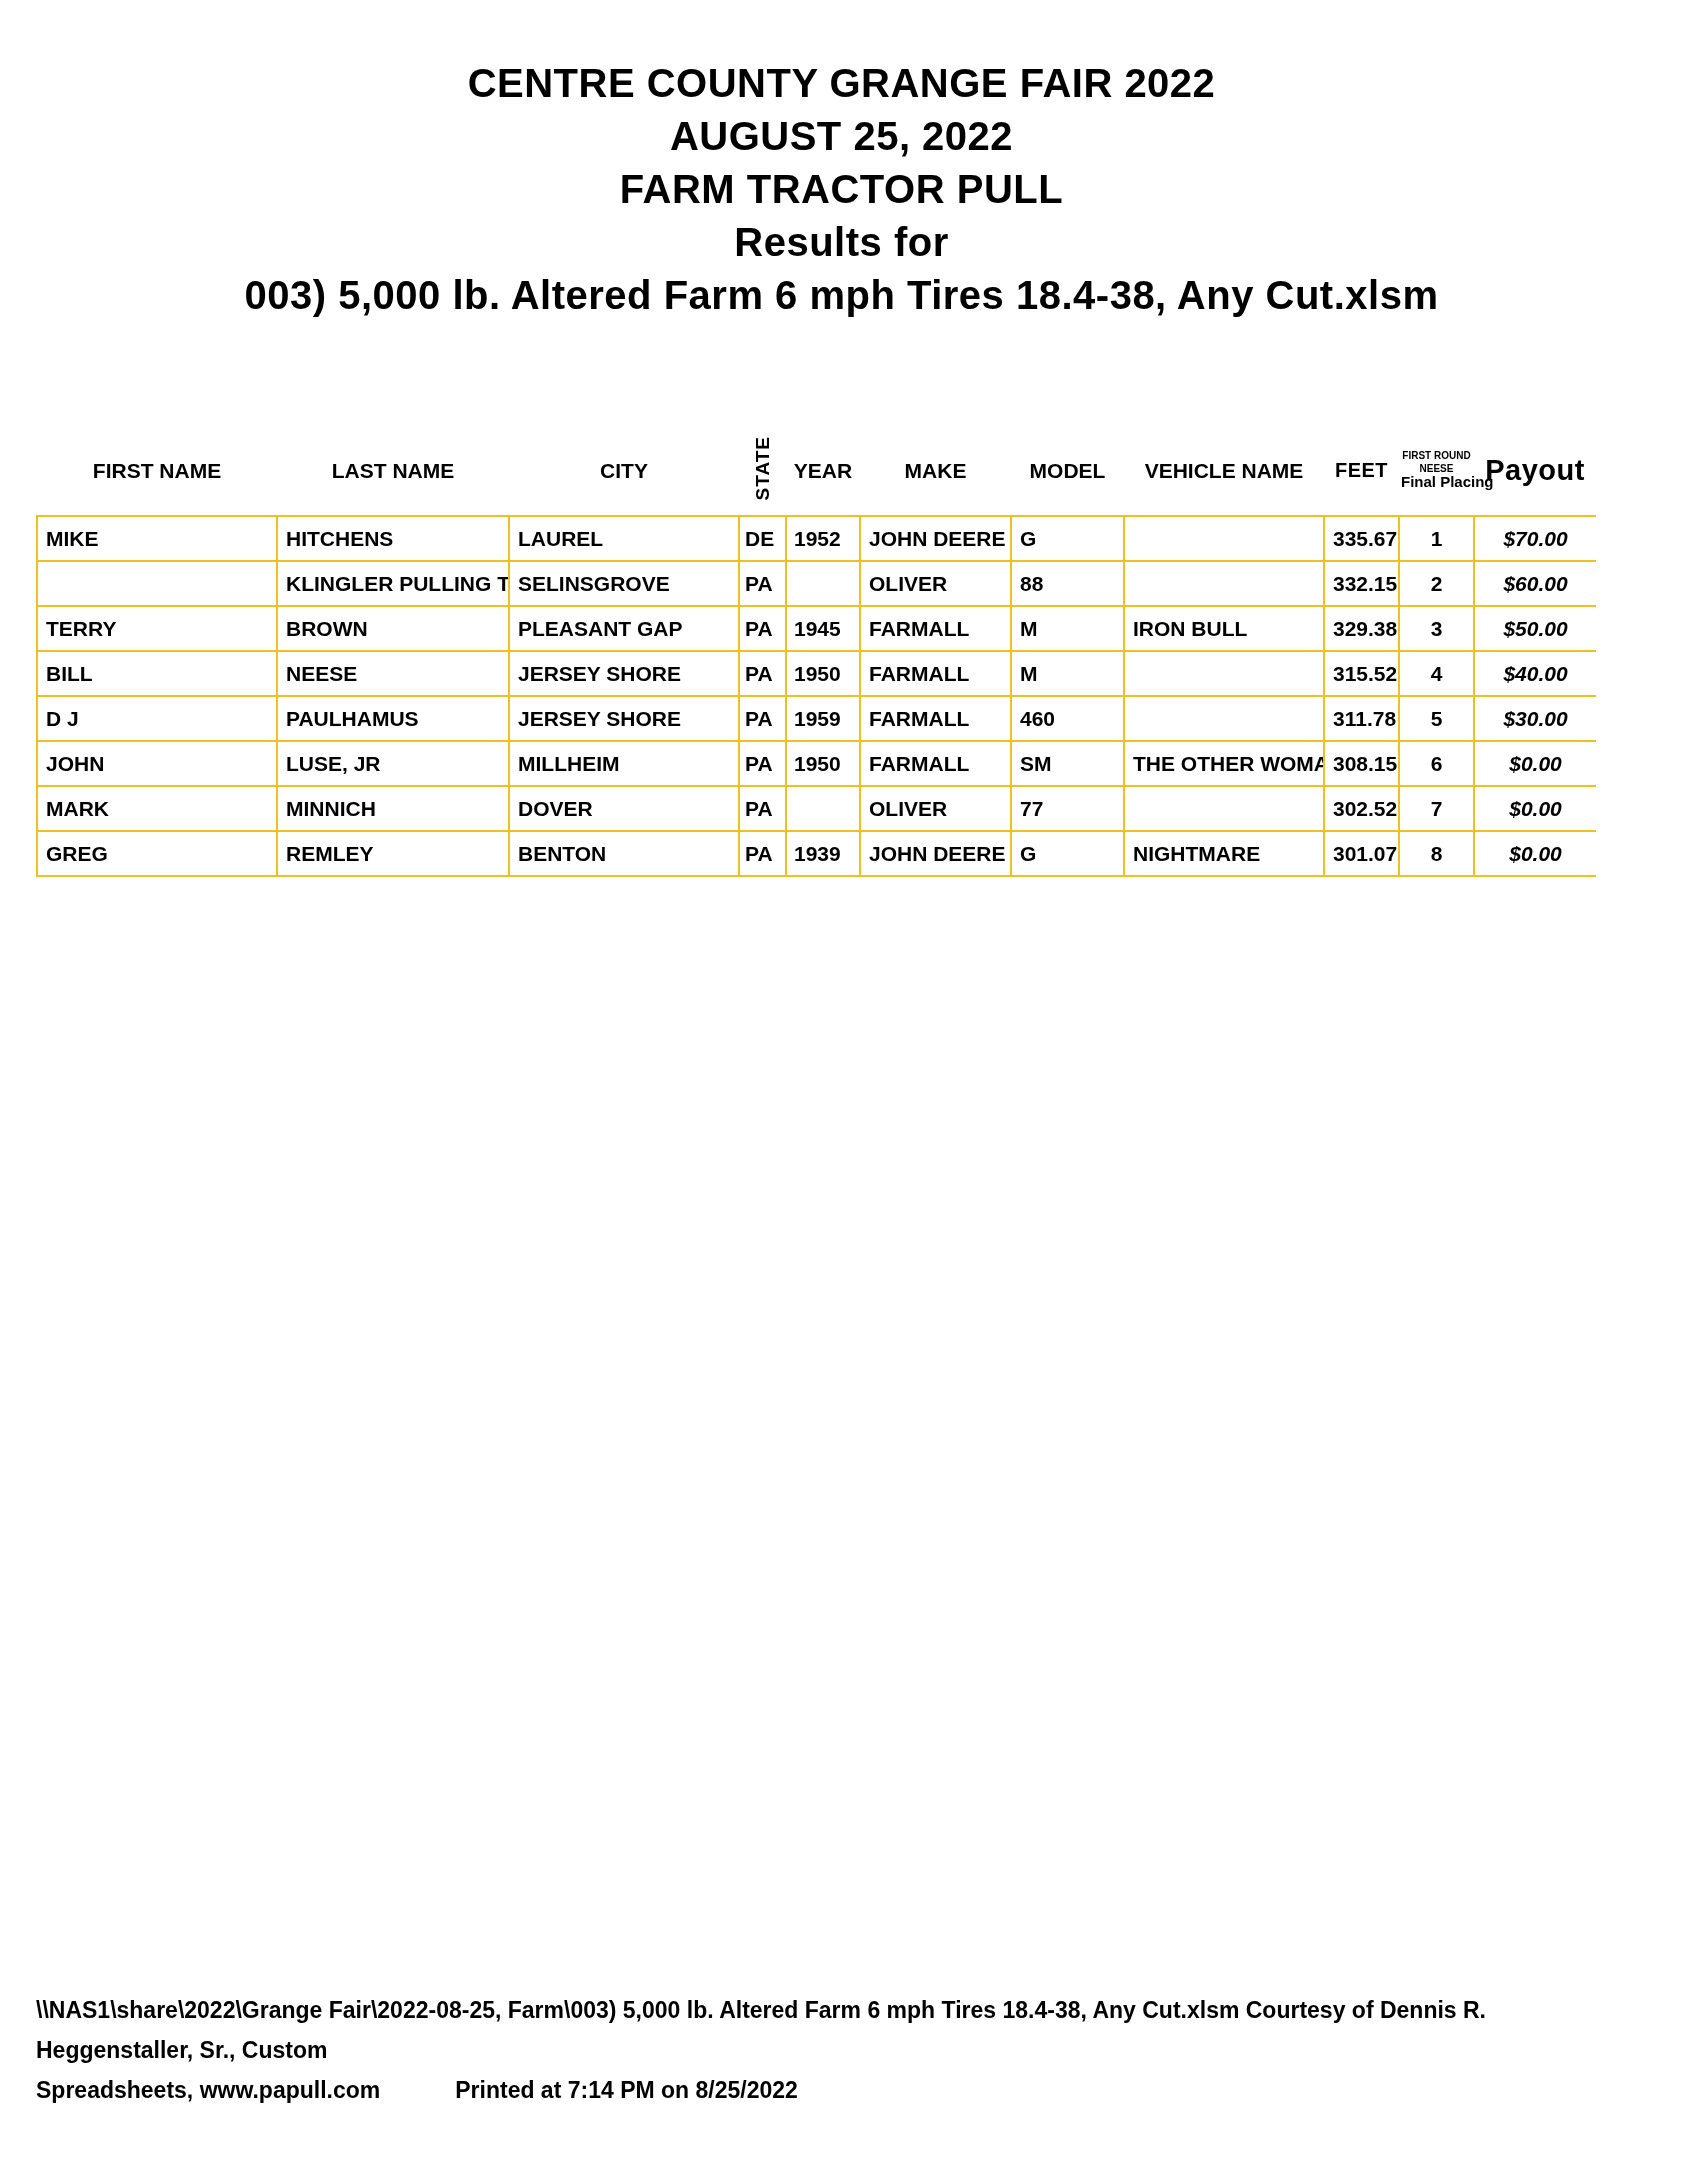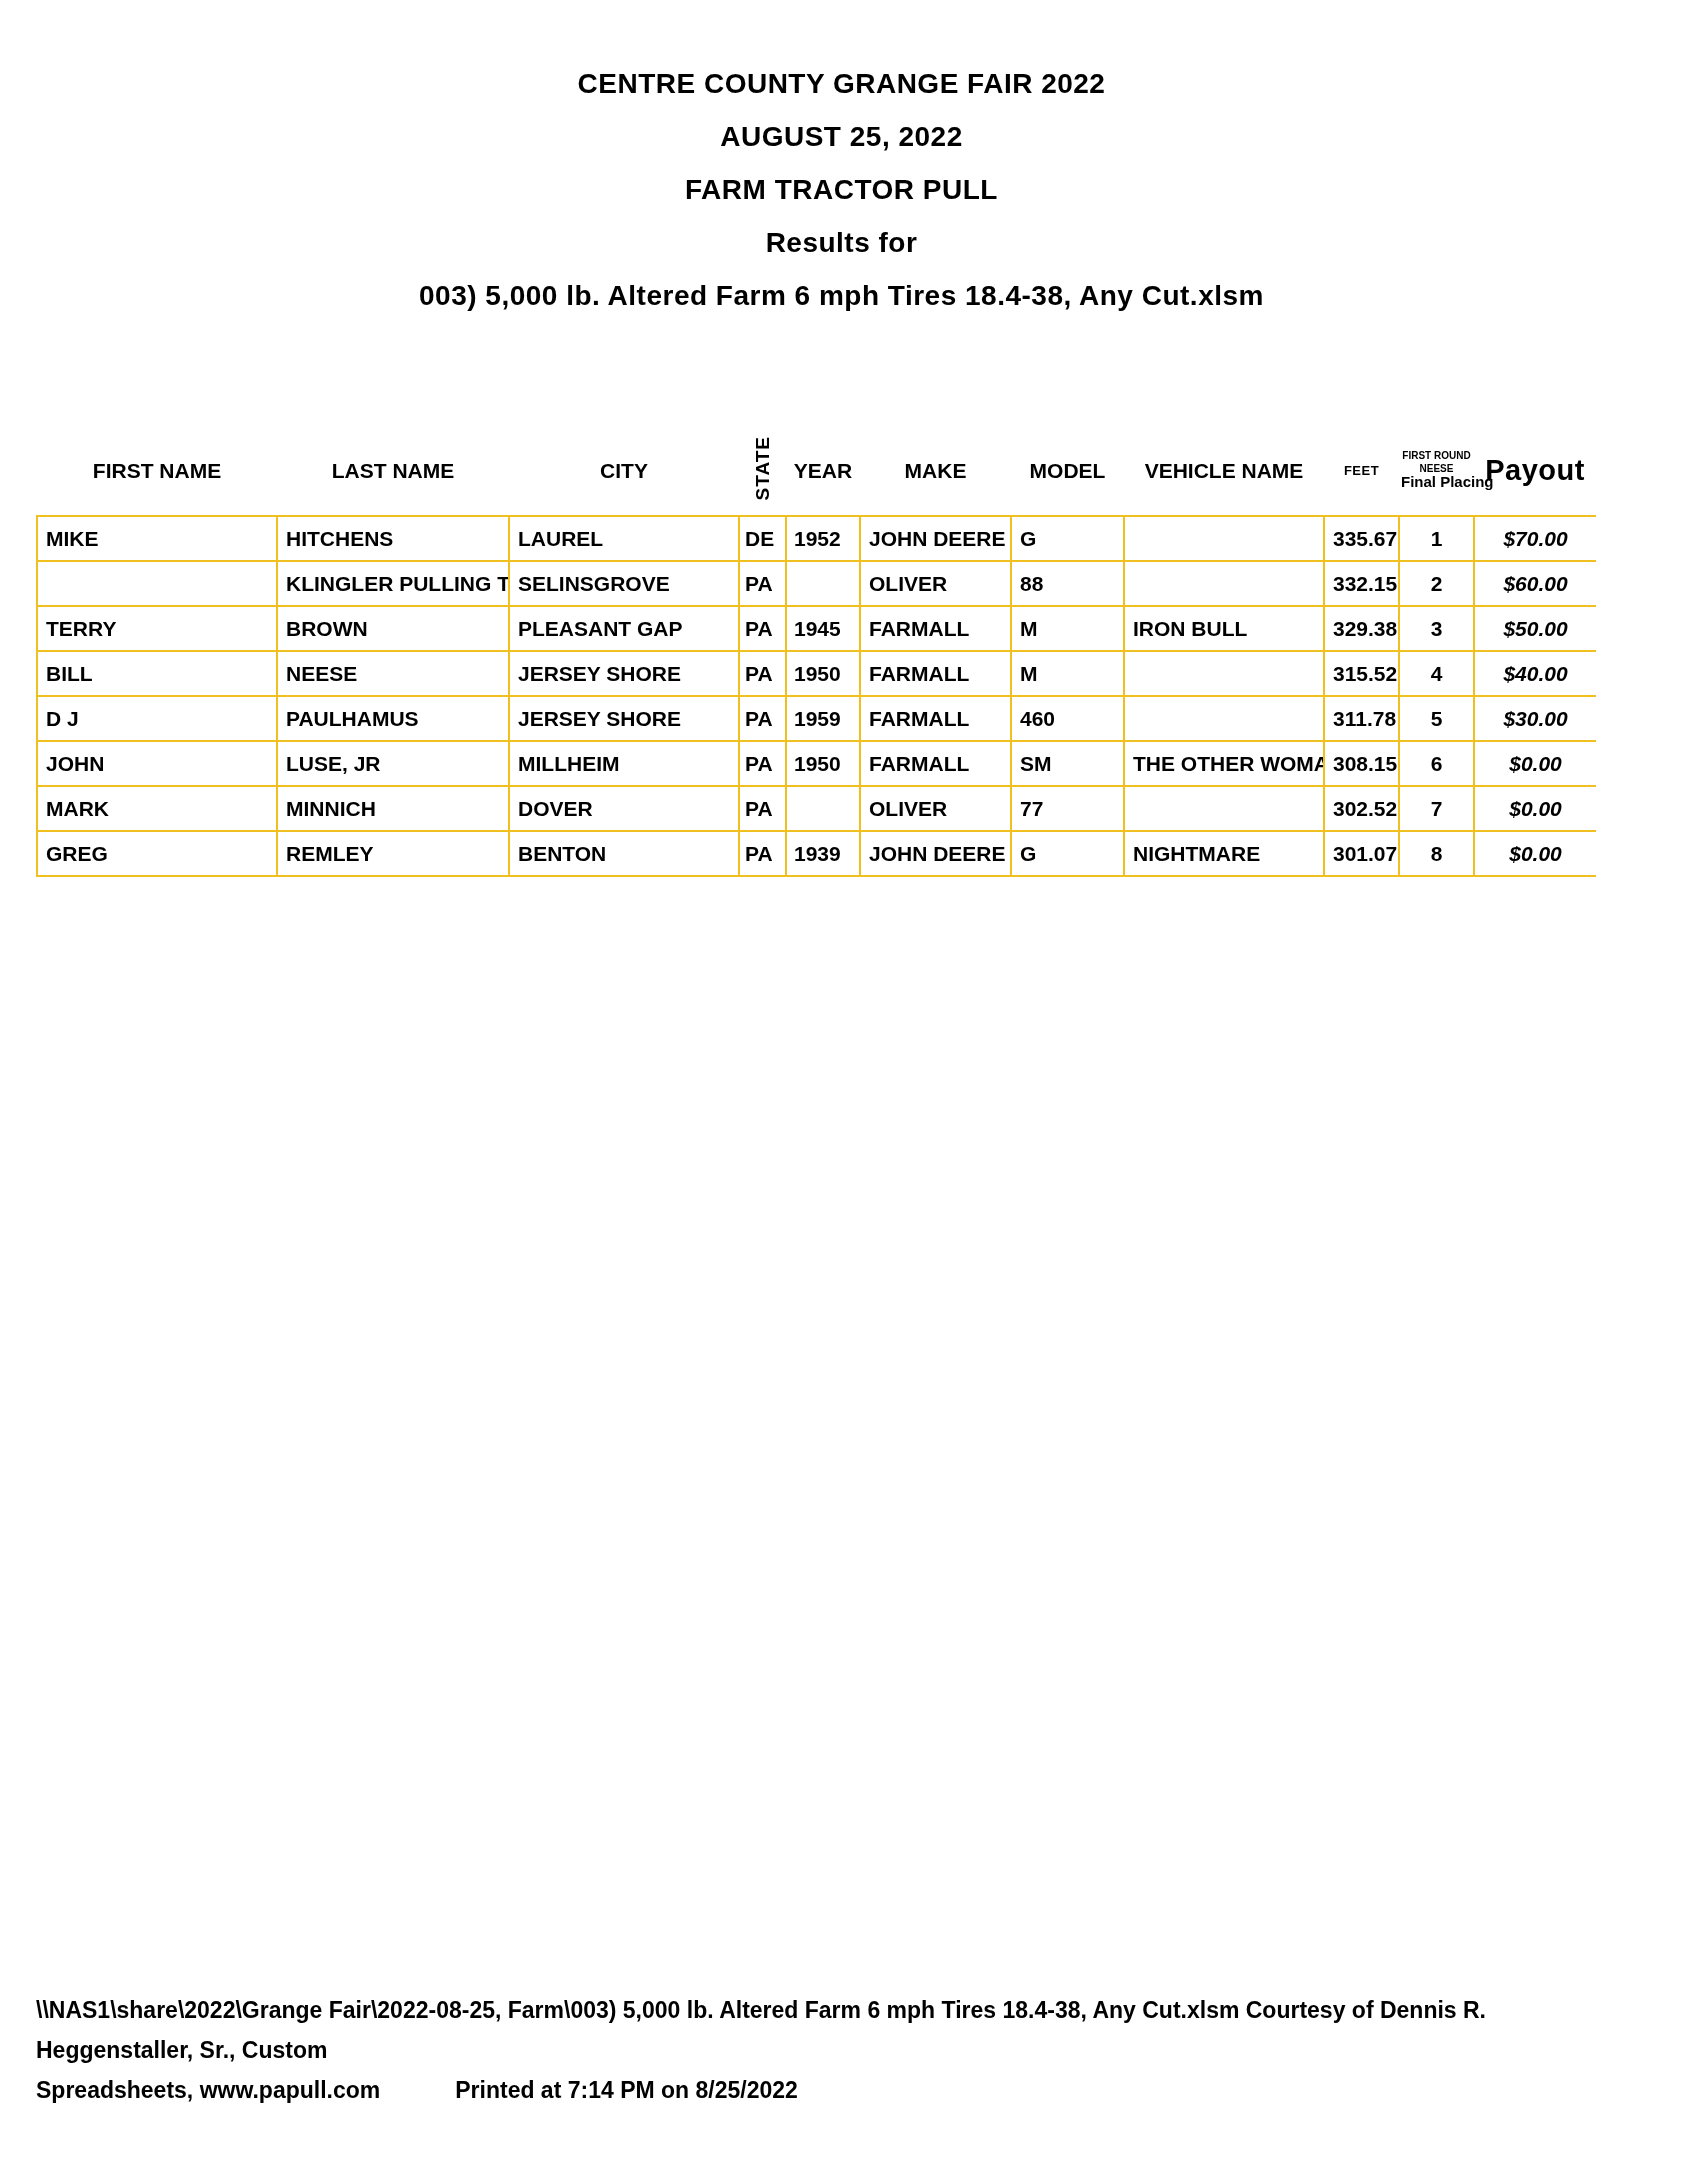--- a/index.html
+++ b/index.html
@@ -20,21 +20,21 @@
     position: absolute;
     top: 57px;
     left: 0;
     width: 100%;
     text-align: center;
     font-weight: bold;
   }
   .title-line {
     height: 53px;
     line-height: 53px;
-    font-size: 28px;
+    font-size: 40px;
     letter-spacing: 0.5px;
     white-space: nowrap;
   }
 
   
   table.results {
     position: absolute;
     left: 36px;
     top: 432px;
     width: 1558px;
@@ -56,21 +56,21 @@
   thead th {
     border: none;
     font-weight: bold;
     font-size: 21px;
     text-align: center;
     vertical-align: middle;
     height: 84px;
     padding: 0 2px 6px 2px;
     white-space: nowrap;
   }
-  thead th.hdr-feet { font-size: 13px; letter-spacing: 0.5px; }
+  thead th.hdr-feet { font-size: 20px; letter-spacing: 0.5px; }
   thead th.hdr-hook { font-size: 10px; line-height: 13px; padding-bottom: 10px; }
   thead th.hdr-hook .hook-line3 { font-size: 15px; }
   thead th.hdr-payout { font-size: 29px; letter-spacing: 0.5px; }
   .vert {
     display: inline-block;
     writing-mode: vertical-rl;
     transform: rotate(180deg);
     font-size: 19px;
     font-weight: bold;
     letter-spacing: 1px;

